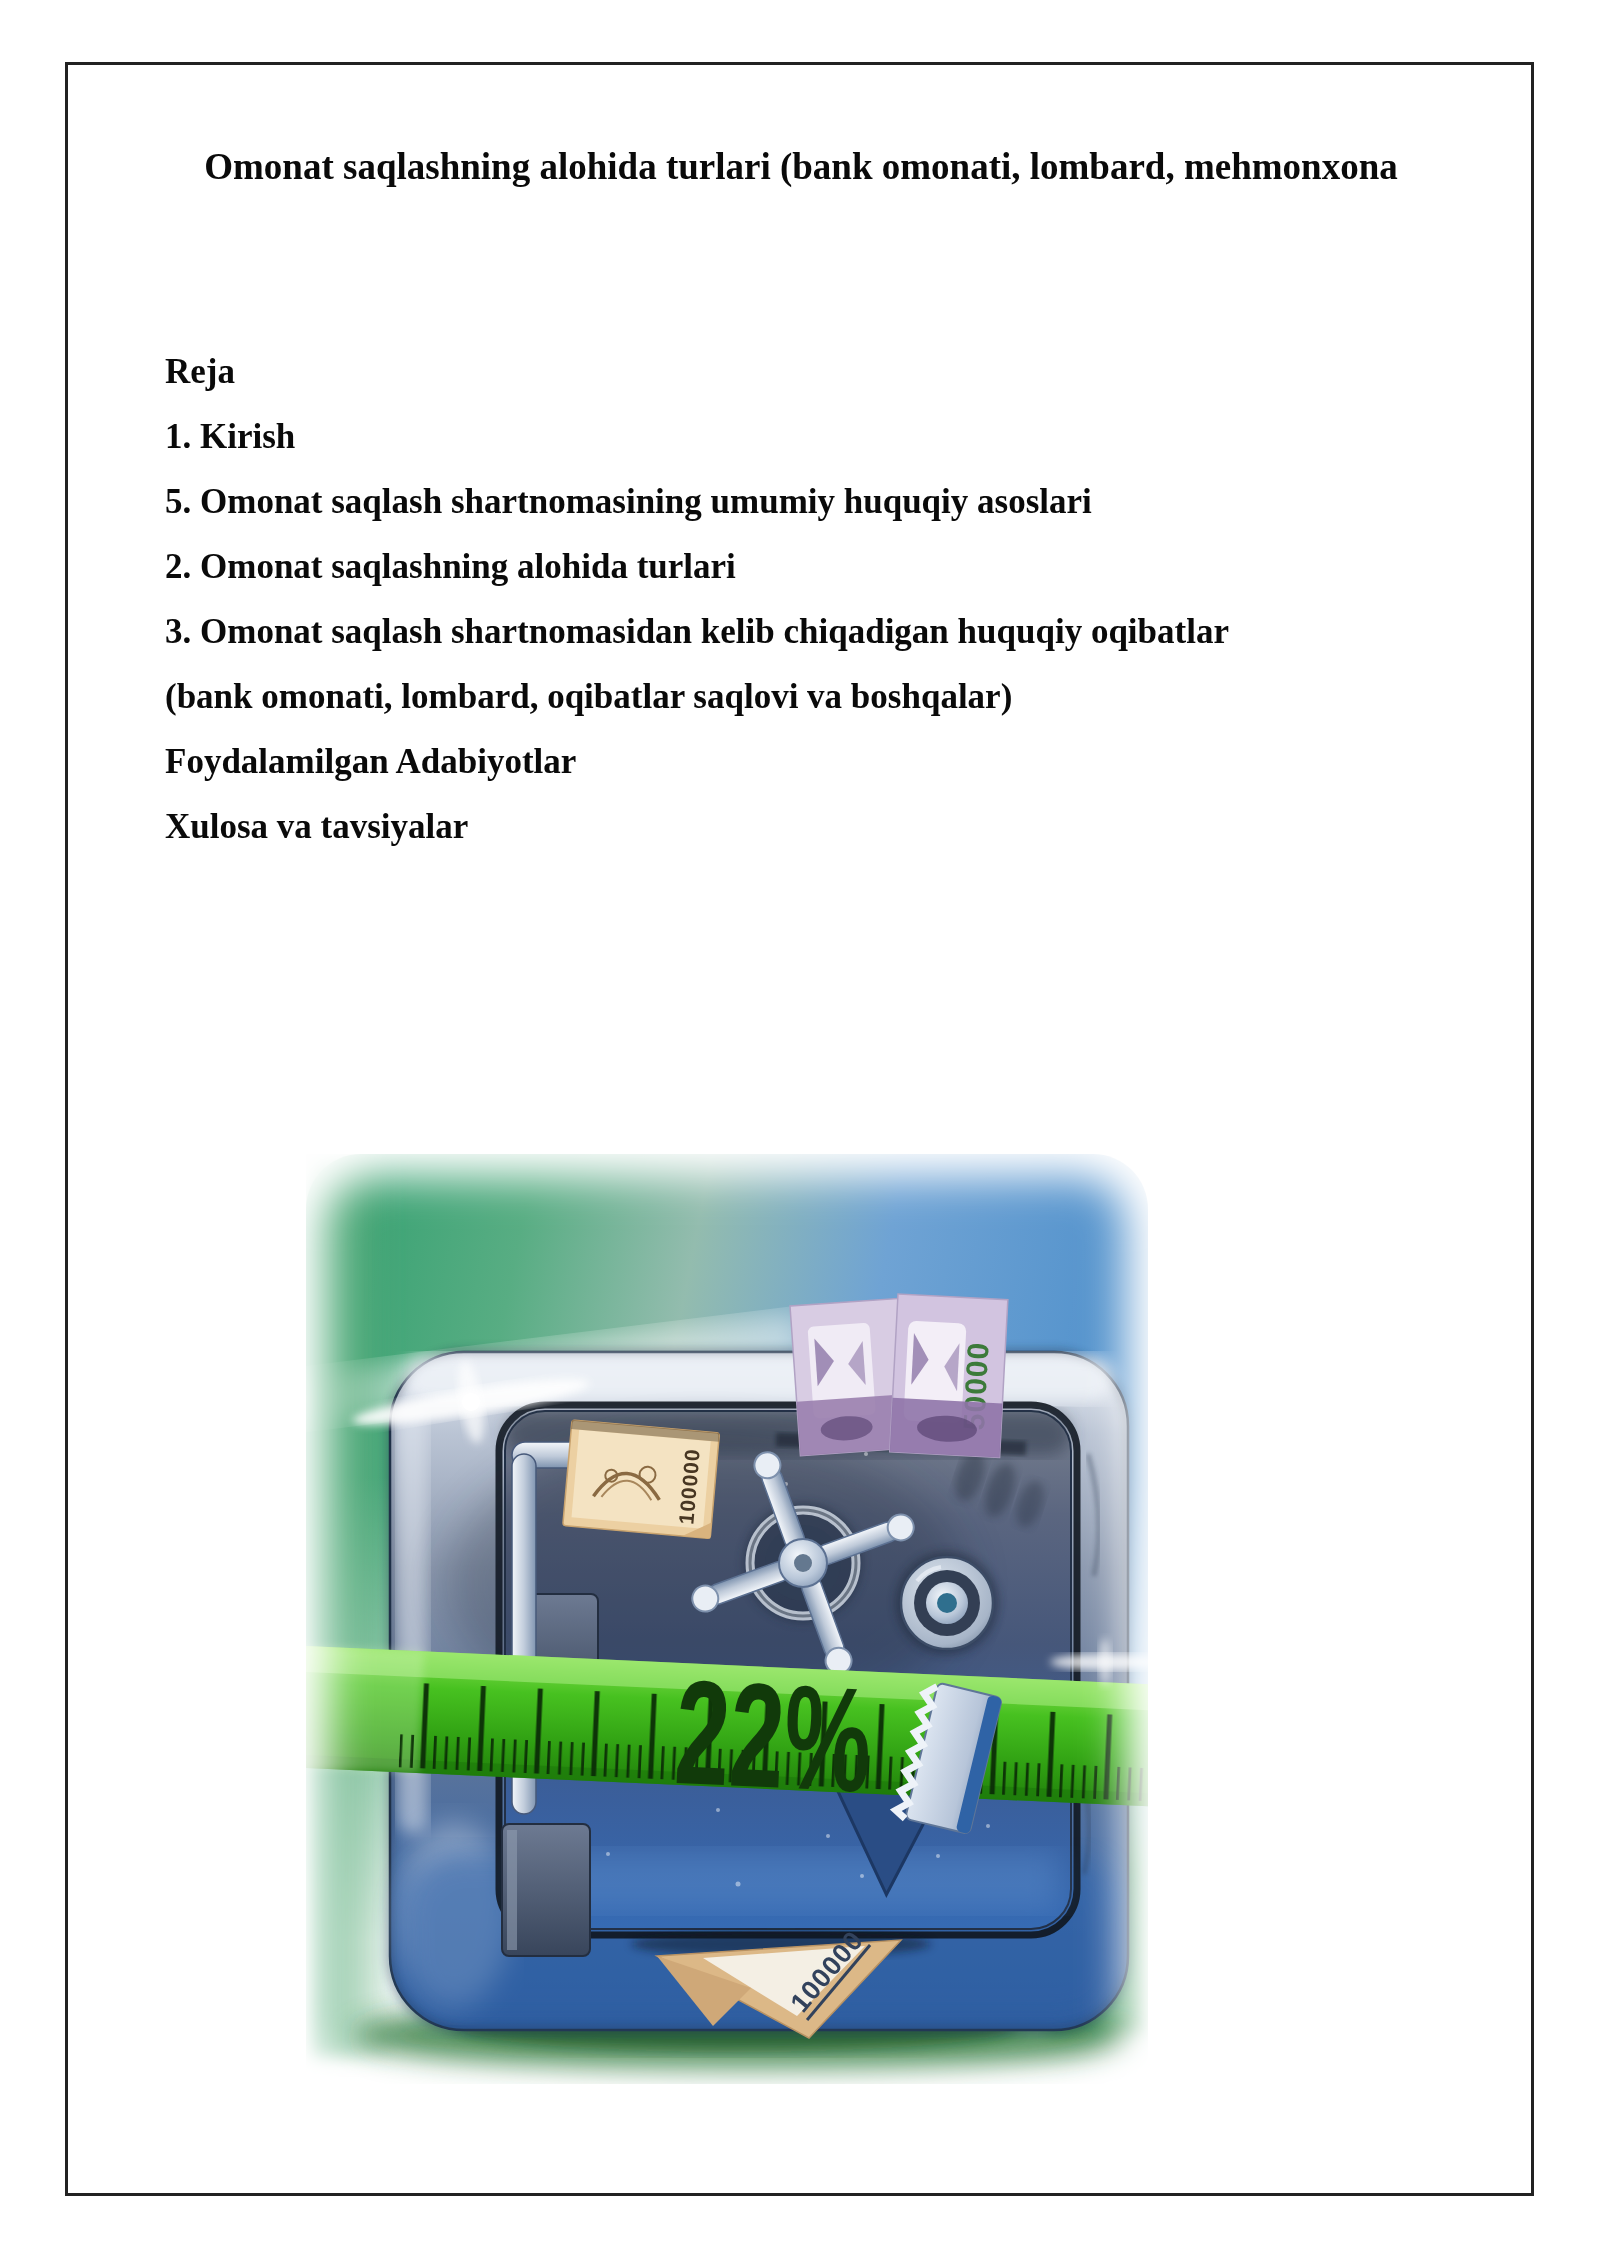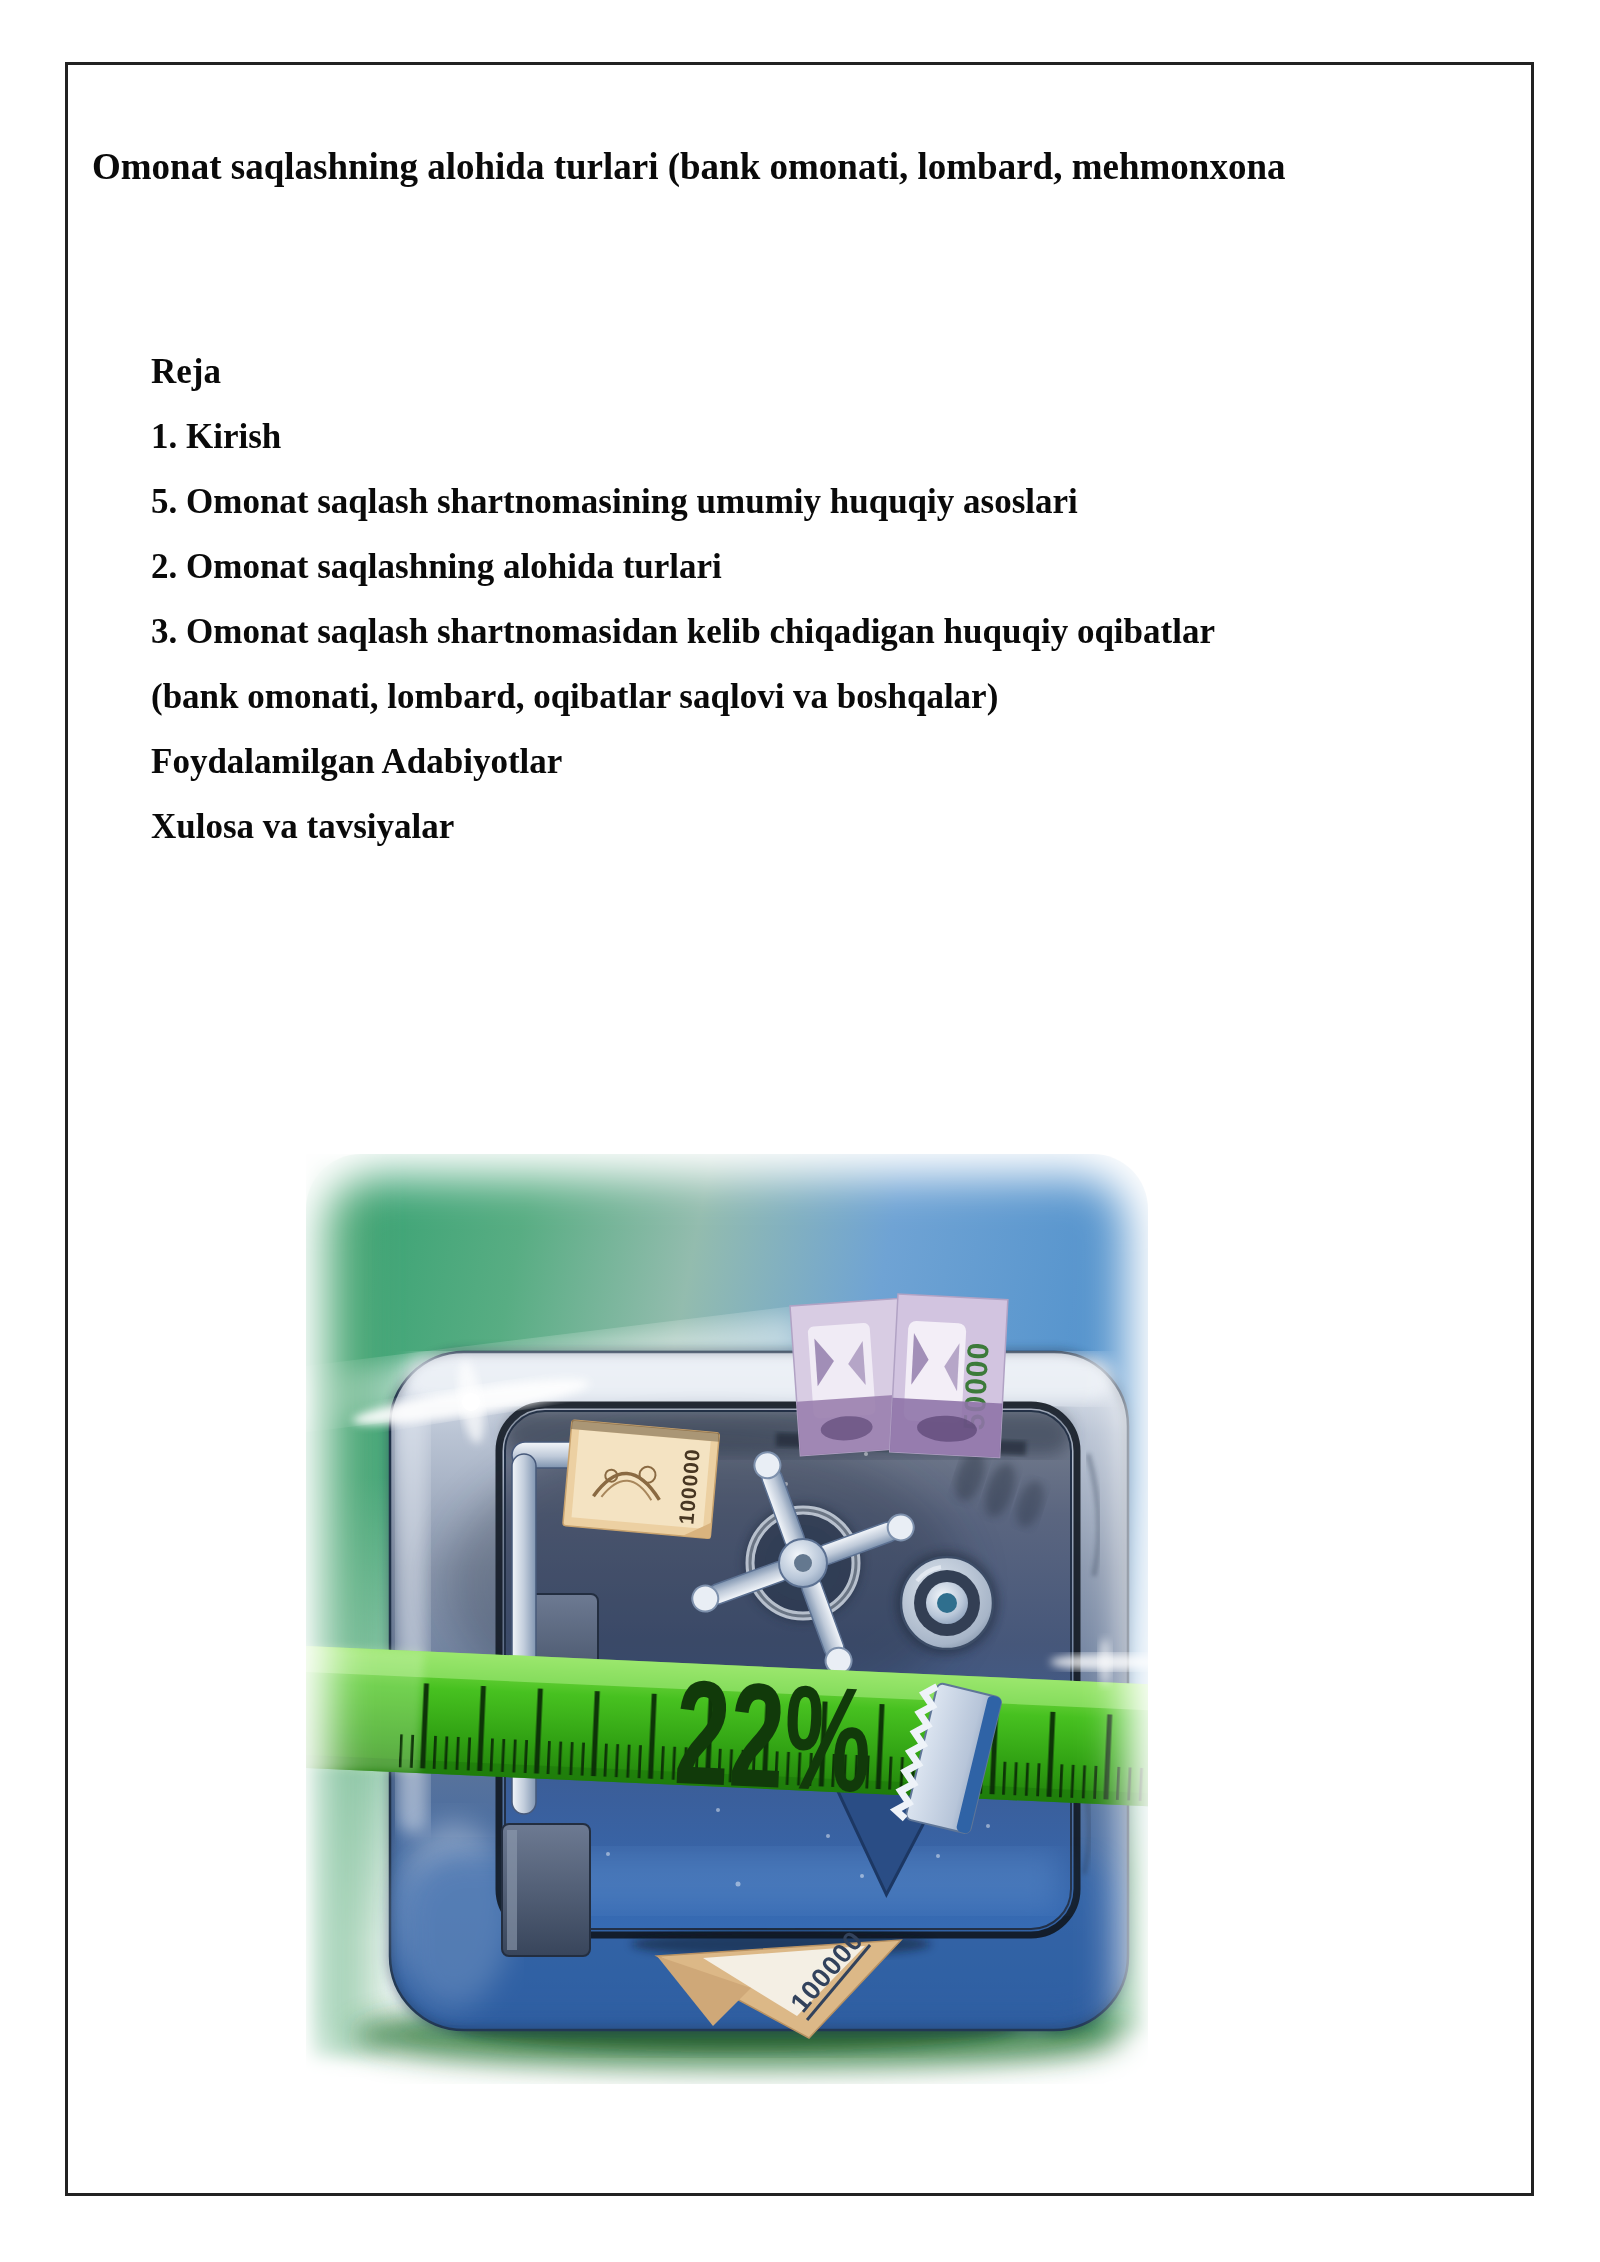--- a/index.html
+++ b/index.html
@@ -5,25 +5,25 @@
   html,body{margin:0;padding:0;background:#ffffff;}
   .page{
     position:relative;width:1600px;height:2262px;background:#ffffff;
     font-family:"Liberation Serif", serif;color:#0a0a0a;overflow:hidden;
   }
   .page-border{
     position:absolute;left:65px;top:62px;width:1469px;height:2134px;
     box-sizing:border-box;border:3px solid #222222;
   }
   .title{
-    position:absolute;left:92px;right:78px;top:134px;
-    text-align:left;font-weight:bold;font-size:37px;line-height:66px;
+    position:absolute;left:80px;right:78px;top:134px;
+    text-align:center;font-weight:bold;font-size:37px;line-height:66px;
   }
   .plan{
-    position:absolute;left:151px;top:339px;width:1300px;
+    position:absolute;left:165px;top:339px;width:1300px;
     font-weight:bold;font-size:35px;line-height:65px;
   }
   .figure{
     position:absolute;left:306px;top:1154px;width:842px;height:948px;
   }
   .figure svg{display:block;width:842px;height:948px;}
   .tape-num{
     font-family:"Liberation Sans", sans-serif;font-weight:700;
   }
 </style>

